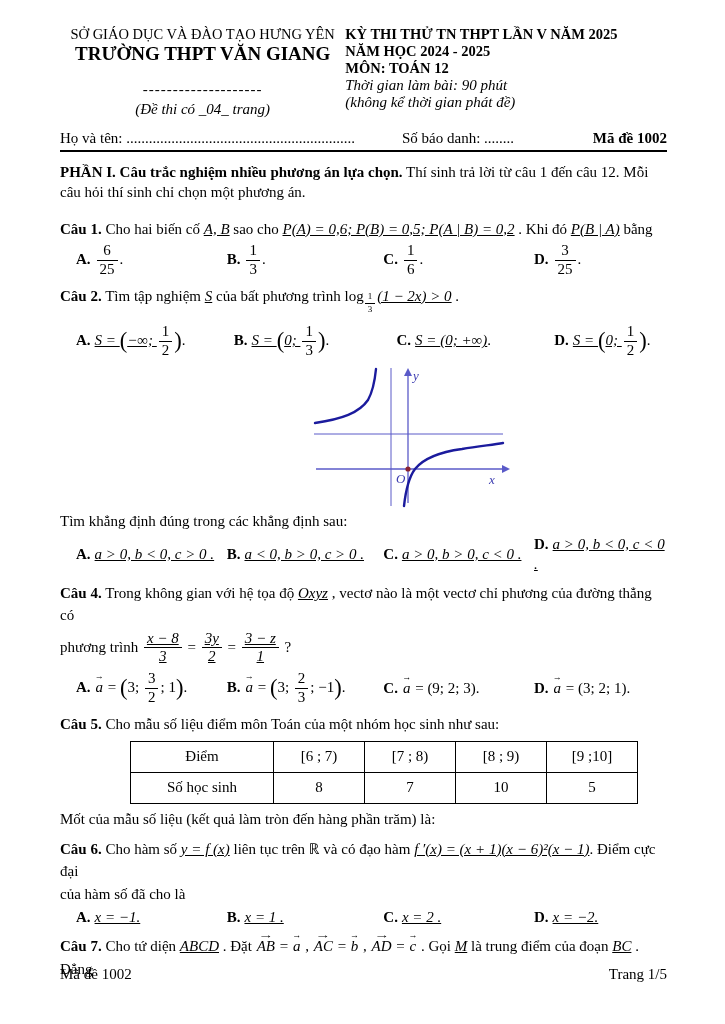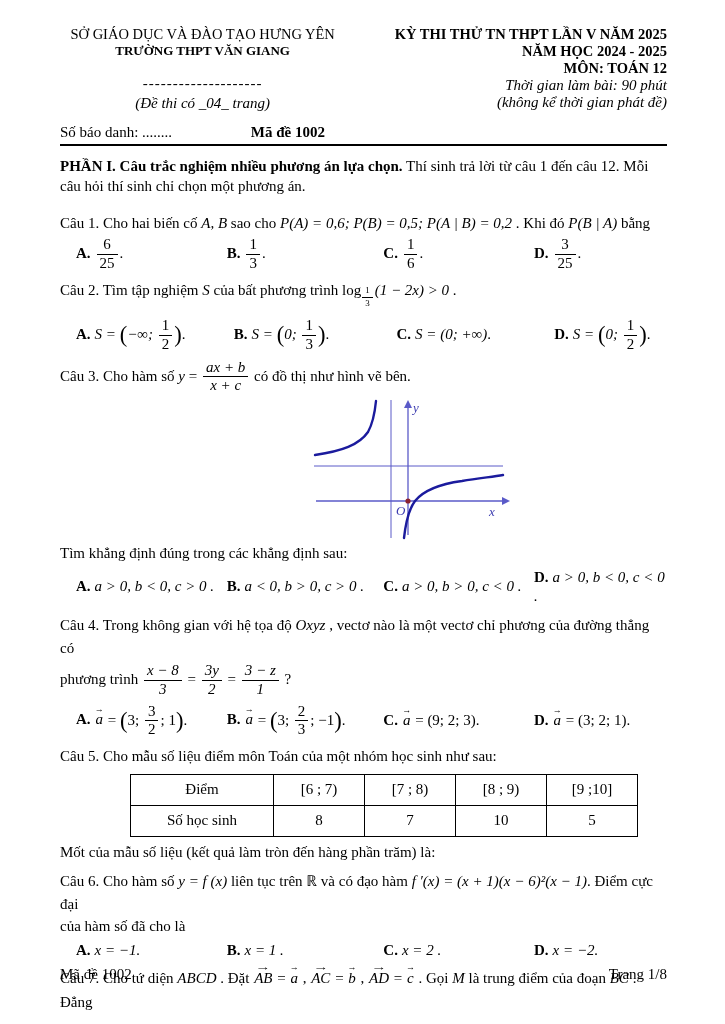--- a/index.html
+++ b/index.html
@@ -1,38 +1,38 @@
 <!DOCTYPE html>
 <html><head>
 <meta charset="utf-8">
 <style>
   html,body{margin:0;padding:0;background:#fff;}
   body{width:725px;height:1024px;overflow:hidden;font-family:"Liberation Serif",serif;font-size:15px;color:#000;}
   .page{position:relative;width:725px;height:1024px;box-sizing:border-box;padding:26px 58px 0 60px;}
   
   .hdr{display:flex;}
   .h-left{width:47%;text-align:center;}
-  .h-right{width:53%;text-align:right;}
+  .h-right{width:53%;text-align:left;}
   .h-left .l1{font-size:14.5px;}
-  .h-left .l2{font-weight:bold;font-size:13px;}
+  .h-left .l2{font-weight:bold;font-size:19px;}
   .h-left .div{margin-top:16px;letter-spacing:1px;}
   .h-left .l3{font-style:italic;margin-top:3px;}
   .h-right .r1,.h-right .r2,.h-right .r3{font-weight:bold;font-size:14.5px;}
   .h-right .r4,.h-right .r5{font-style:italic;}
   .name-row{display:flex;align-items:flex-end;margin-top:12px;padding-bottom:3px;border-bottom:2px solid #000;}
   .name-row .nm{flex:1 1 auto;}
   .name-row .sbd{width:170px;}
   .name-row .made{width:95px;font-weight:bold;text-align:right;}
   
   .part1{margin-top:11px;line-height:1.32;}
   .part1 b{font-weight:bold;}
   .q{margin-top:7px;line-height:1.32;}
-  .qlabel{font-weight:normal;}
+  .qlabel{font-weight:bold;}
   .qline{line-height:1.5;}
-  .mi{font-style:italic;}
+  .mi{font-style:italic;text-decoration:underline;}
   .akey{font-weight:bold;margin-right:4px;}
   .answers{display:flex;padding-left:16px;margin:3px 0 1px;align-items:center;}
   .answers .a1{width:25.5%;}
   .answers .a2{width:26.5%;}
   .answers .a3{width:25.5%;}
   .answers .a4{width:22.5%;}
   
   .frac{display:inline-block;vertical-align:-0.68em;text-align:center;line-height:1.05;margin:0 2px;}
   .frac .fn{display:block;padding:0 3px 1px;border-bottom:1px solid #000;}
   .frac .fd{display:block;padding:1px 3px 0;}
@@ -69,20 +69,21 @@
     <div class="h-right">
       <div class="r1">KỲ THI THỬ TN THPT LẦN V NĂM 2025</div>
       <div class="r2">NĂM HỌC 2024 - 2025</div>
       <div class="r3">MÔN: TOÁN 12</div>
       <div class="r4">Thời gian làm bài: 90 phút</div>
       <div class="r5">(không kể thời gian phát đề)</div>
     </div>
   </div>
 
   <div class="name-row">
+    <span class="nm">Họ và tên: .............................................................</span>
     <span class="sbd">Số báo danh: ........</span>
     <span class="made">Mã đề 1002</span>
   </div>
 
   <p class="part1"><b>PHẦN I. Câu trắc nghiệm nhiều phương án lựa chọn.</b><span> Thí sinh trả lời từ câu 1 đến câu 12. Mỗi câu hỏi thí sinh chỉ chọn một phương án.</span></p>
 
   <div class="q">
     <div class="qline">
       <span class="qlabel">Câu 1.</span><span> Cho hai biến cố </span><span class="mi">A, B</span><span> sao cho </span><span class="mi">P(A) = 0,6; P(B) = 0,5; P(A | B) = 0,2</span><span> . Khi đó </span><span class="mi">P(B | A)</span><span> bằng</span>
     </div>
@@ -100,23 +101,20 @@
     </div>
     <div class="answers" style="margin-top:8px;gap:30px;">
       <span class="a1"><span class="akey">A.</span><span class="mi">S = </span><span class="bp">(</span><span class="mi">−∞; </span><span class="frac"><span class="fn">1</span><span class="fd">2</span></span><span class="bp">)</span><span>.</span></span>
       <span class="a2"><span class="akey">B.</span><span class="mi">S = </span><span class="bp">(</span><span class="mi">0; </span><span class="frac"><span class="fn">1</span><span class="fd">3</span></span><span class="bp">)</span><span>.</span></span>
       <span class="a3"><span class="akey">C.</span><span class="mi">S = </span><span class="mi">(0; +∞)</span><span>.</span></span>
       <span class="a4"><span class="akey">D.</span><span class="mi">S = </span><span class="bp">(</span><span class="mi">0; </span><span class="frac"><span class="fn">1</span><span class="fd">2</span></span><span class="bp">)</span><span>.</span></span>
     </div>
   </div>
 
   <div class="q">
-    <div class="qline">
-      <span class="qlabel">Câu 3.</span><span> Cho hàm số </span><span class="mi">y</span><span> = </span><span class="frac mi"><span class="fn">ax + b</span><span class="fd">x + c</span></span><span> có đồ thị như hình vẽ bên.</span>
-    </div>
     <div class="graph-wrap">
       <svg width="200" height="142" viewBox="0 0 200 142">
         <line x1="79" y1="2" x2="79" y2="140" stroke-width="1" stroke="#5a5ac8"></line>
         <line x1="2" y1="68" x2="191" y2="68" stroke-width="1" stroke="#5a5ac8"></line>
         <line x1="4" y1="103" x2="190" y2="103" stroke-width="1.3" stroke="#5a5ac8"></line>
         <polygon points="190,99 198,103 190,107" fill="#5a5ac8"></polygon>
         <line x1="96" y1="137" x2="96" y2="9" stroke-width="1.3" stroke="#5a5ac8"></line>
         <polygon points="92,10 96,2 100,10" fill="#5a5ac8"></polygon>
         <path d="M 3 57 C 30 53, 47 47, 56 34 C 61 25, 63 13, 64 3" fill="none" stroke-width="2.4" stroke-linecap="round" stroke="#1b1b9d"></path>
         <path d="M 92 140 C 94 122, 97 111, 103 103 C 111 93, 128 86, 150 83 C 166 80, 180 79, 191 77" fill="none" stroke-width="2.4" stroke-linecap="round" stroke="#1b1b9d"></path>
@@ -190,16 +188,16 @@
 
   <div class="q">
     <div class="qline" style="line-height:1.55;">
       <span class="qlabel">Câu 7.</span><span> Cho tứ diện </span><span class="mi">ABCD</span><span> . Đặt </span><span class="vec wide">AB</span><span> = </span><span class="vec">a</span><span> , </span><span class="vec wide">AC</span><span> = </span><span class="vec">b</span><span> , </span><span class="vec wide">AD</span><span> = </span><span class="vec">c</span><span> . Gọi </span><span class="mi">M</span><span> là trung điểm của đoạn </span><span class="mi">BC</span><span> . Đẳng</span>
     </div>
 
   </div>
 
   <div class="footer">
     <span>Mã đề 1002</span>
-    <span>Trang 1/8</span>
+    <span>Trang 1/5</span>
   </div>
 
 </div>
 
 </body></html>

